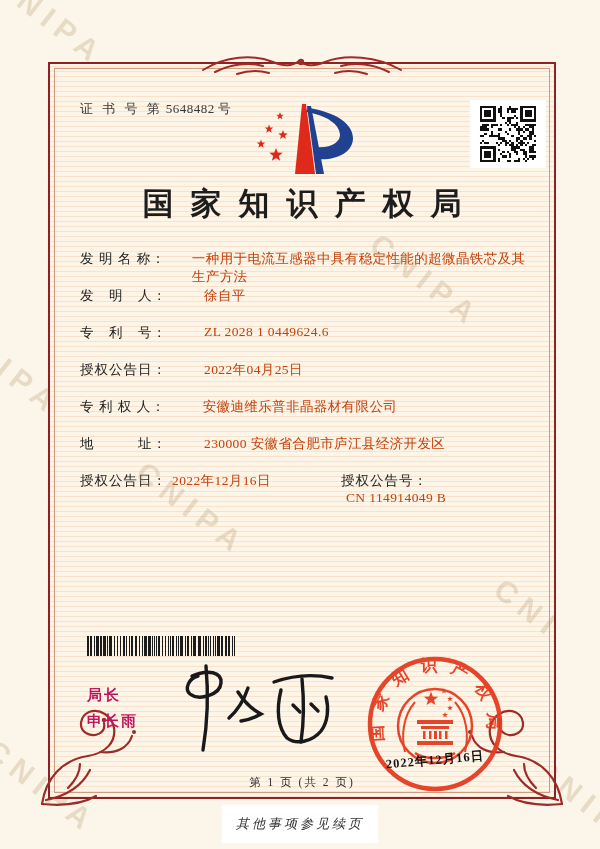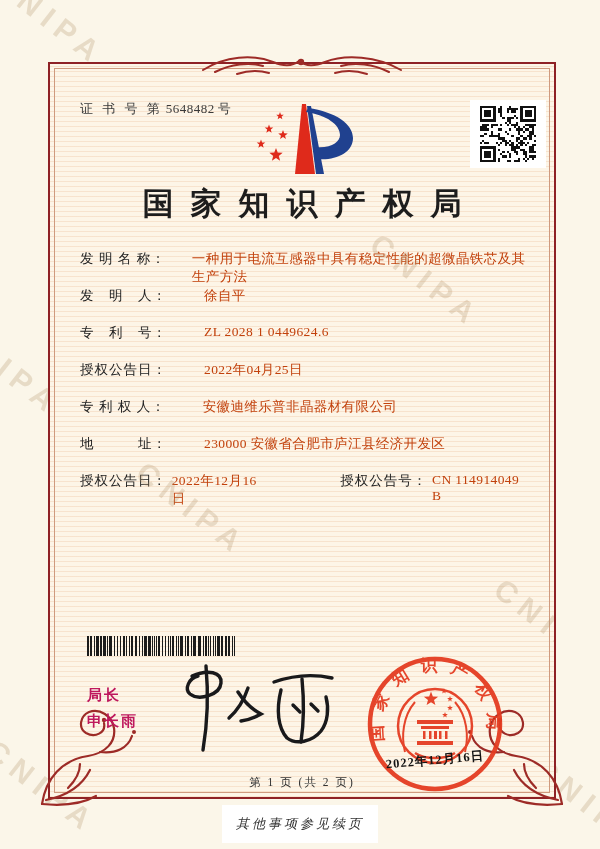--- a/index.html
+++ b/index.html
@@ -41,21 +41,21 @@
   .cert-title{
     position:absolute;top:119px;left:0;right:0;text-align:center;
     font-size:31px;font-weight:700;letter-spacing:17px;text-indent:17px;color:#1d1d1d;
   }
   
   .fields{position:absolute;left:30px;top:186px;right:22px;font-size:13.5px;}
   .frow{height:37px;display:flex;align-items:flex-start;gap:32px;}
   .flabel{display:inline-block;min-width:74px;letter-spacing:1px;white-space:pre;color:#222;}
   .fvalue{margin-left:5px;letter-spacing:.4px;color:#c2410c;}
   .pair{display:flex;}
-  .pair2{margin-left:38px;}
+  .pair2{margin-left:38px;flex-direction:column;}
   
   .body-text{
     position:absolute;left:30px;right:24px;top:434px;
     font-size:13.5px;line-height:1.85;text-align:justify;font-style:italic;color:#30302e;
   }
   .body-text p{margin:0;text-indent:2.2em;}
   
   .barcode{position:absolute;left:37px;top:572px;width:155px;height:20px;}
   .signer{
     position:absolute;left:37px;top:618px;line-height:26px;font-size:15px;font-weight:700;

